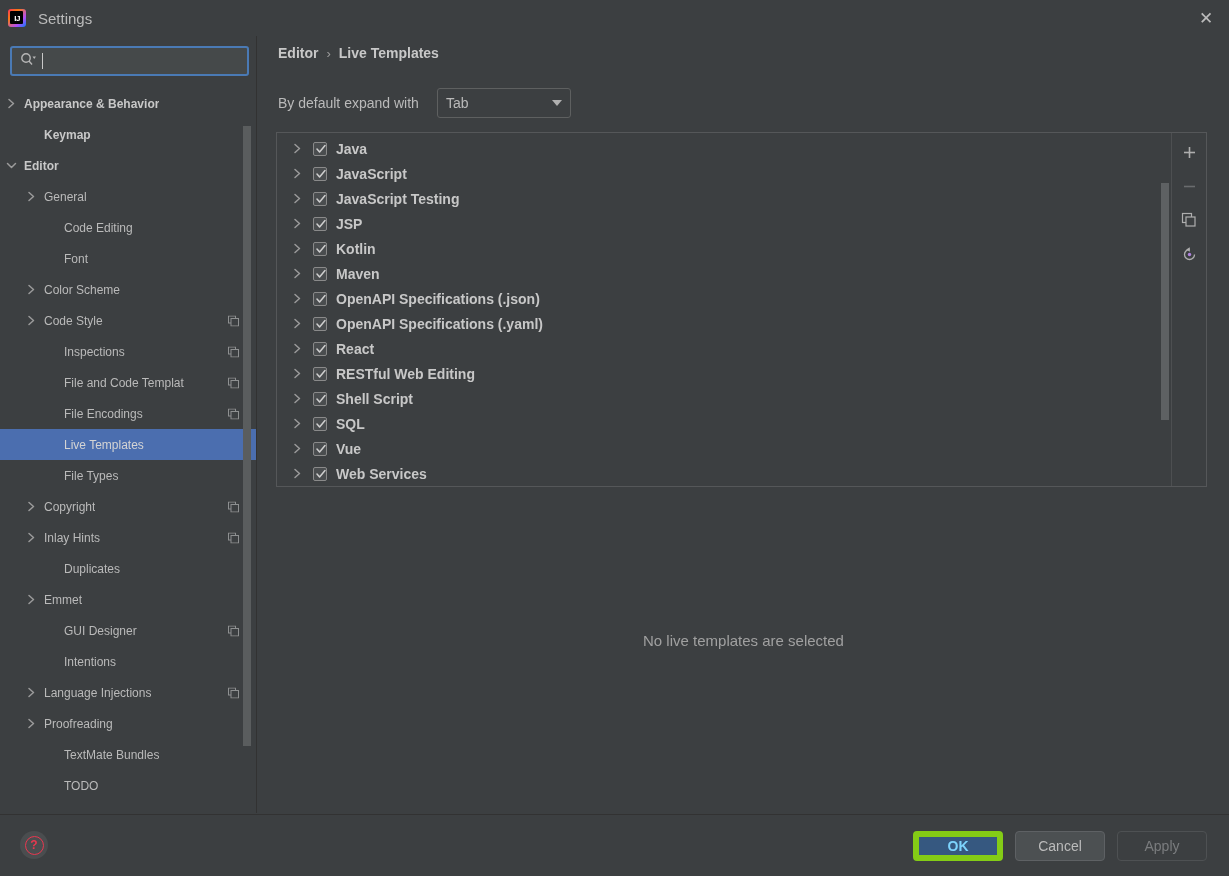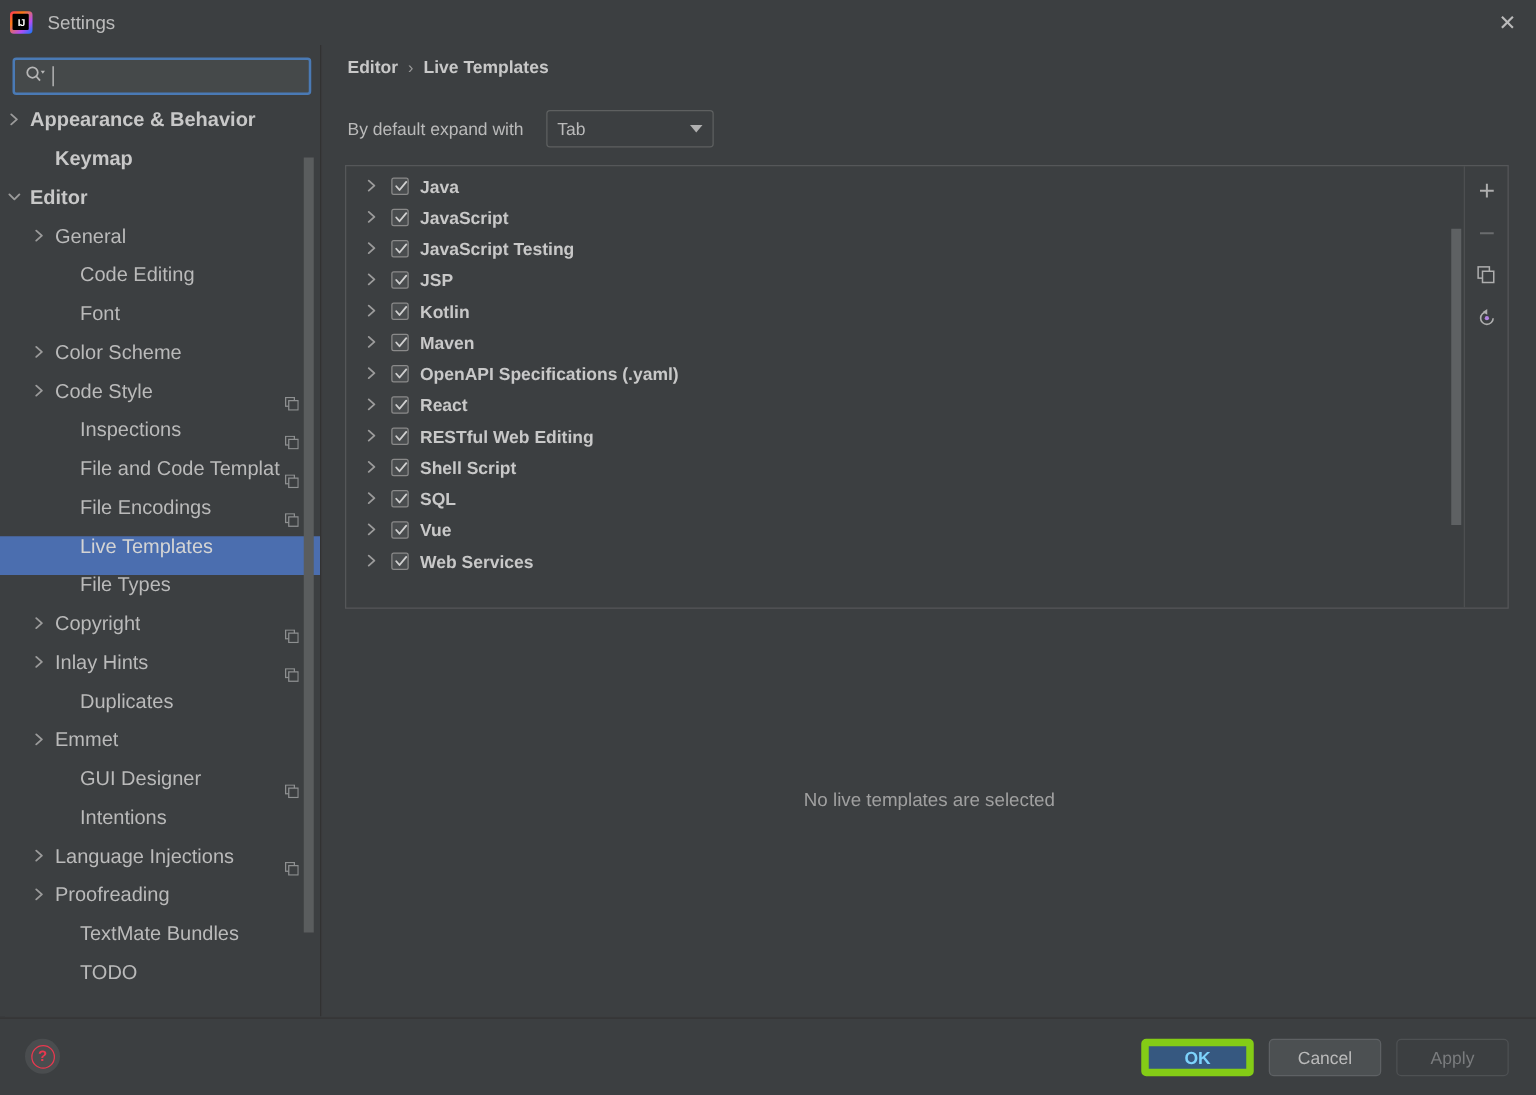--- a/index.html
+++ b/index.html
@@ -78,22 +78,22 @@
     border: none; outline: none; flex: 1; font-family: "Liberation Sans", sans-serif;
   }
 
   .tree {
     position: absolute; left: 0; top: 52px; width: 257px; height: 725px;
     overflow: hidden;
   }
   .tree-row {
     position: relative;
     height: 31px;
-    display: flex; align-items: flex-start;
-    color: #bababa; font-size: 16px;
+    display: flex; align-items: center;
+    color: #bababa; font-size: 12px;
     cursor: default;
     white-space: nowrap;
   }
   .tree-row.bold { font-weight: bold; color: #c8c8c8; }
   .tree-row.sel { background: #4b6eaf; }
   .tree-row.sel .row-label { color: #d4d4d4; }
   .arrow {
     width: 14px; height: 14px; display: inline-flex;
     align-items: center; justify-content: center;
     flex: 0 0 auto;
@@ -528,20 +528,33 @@
                 <svg width="9" height="11" viewBox="0 0 9 11">
                   <path d="M2 1.5 L6.5 5.5 L2 9.5" fill="none" stroke="#9b9b9b" stroke-width="1.5" stroke-linecap="round" stroke-linejoin="round"></path>
                 </svg>
               </span>
               <span class="chk">
                 <svg width="12" height="12" viewBox="0 0 12 12">
                   <path d="M2 6 L4.6 9 L10 2.5" fill="none" stroke="#cfcfcf" stroke-width="1.5" stroke-linecap="round" stroke-linejoin="round"></path>
                 </svg>
               </span>
               <span>Maven</span>
+            </div>
+            <div class="tmpl-row">
+              <span class="tmpl-arrow">
+                <svg width="9" height="11" viewBox="0 0 9 11">
+                  <path d="M2 1.5 L6.5 5.5 L2 9.5" fill="none" stroke="#9b9b9b" stroke-width="1.5" stroke-linecap="round" stroke-linejoin="round"></path>
+                </svg>
+              </span>
+              <span class="chk">
+                <svg width="12" height="12" viewBox="0 0 12 12">
+                  <path d="M2 6 L4.6 9 L10 2.5" fill="none" stroke="#cfcfcf" stroke-width="1.5" stroke-linecap="round" stroke-linejoin="round"></path>
+                </svg>
+              </span>
+              <span>OpenAPI Specifications (.json)</span>
             </div>
             <div class="tmpl-row">
               <span class="tmpl-arrow">
                 <svg width="9" height="11" viewBox="0 0 9 11">
                   <path d="M2 1.5 L6.5 5.5 L2 9.5" fill="none" stroke="#9b9b9b" stroke-width="1.5" stroke-linecap="round" stroke-linejoin="round"></path>
                 </svg>
               </span>
               <span class="chk">
                 <svg width="12" height="12" viewBox="0 0 12 12">
                   <path d="M2 6 L4.6 9 L10 2.5" fill="none" stroke="#cfcfcf" stroke-width="1.5" stroke-linecap="round" stroke-linejoin="round"></path>

